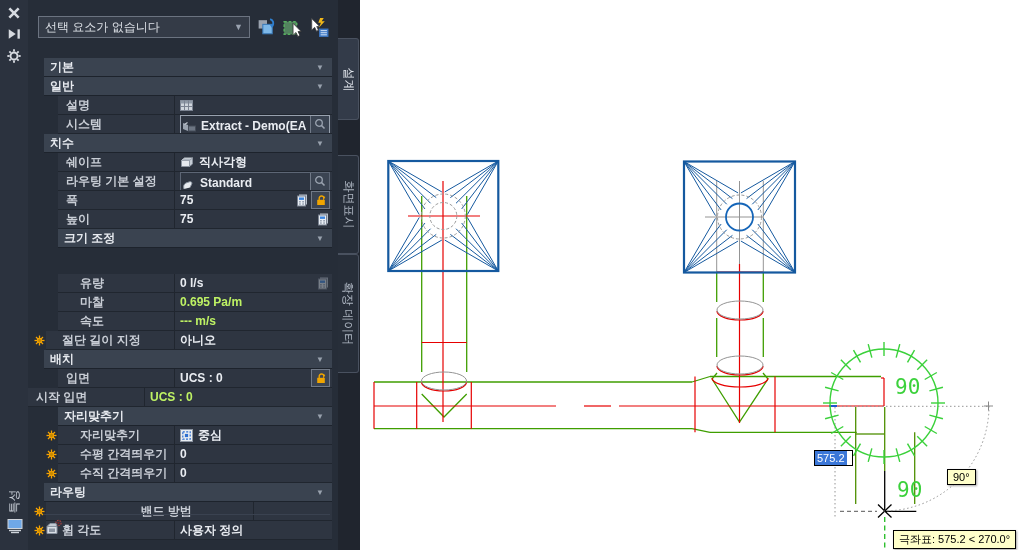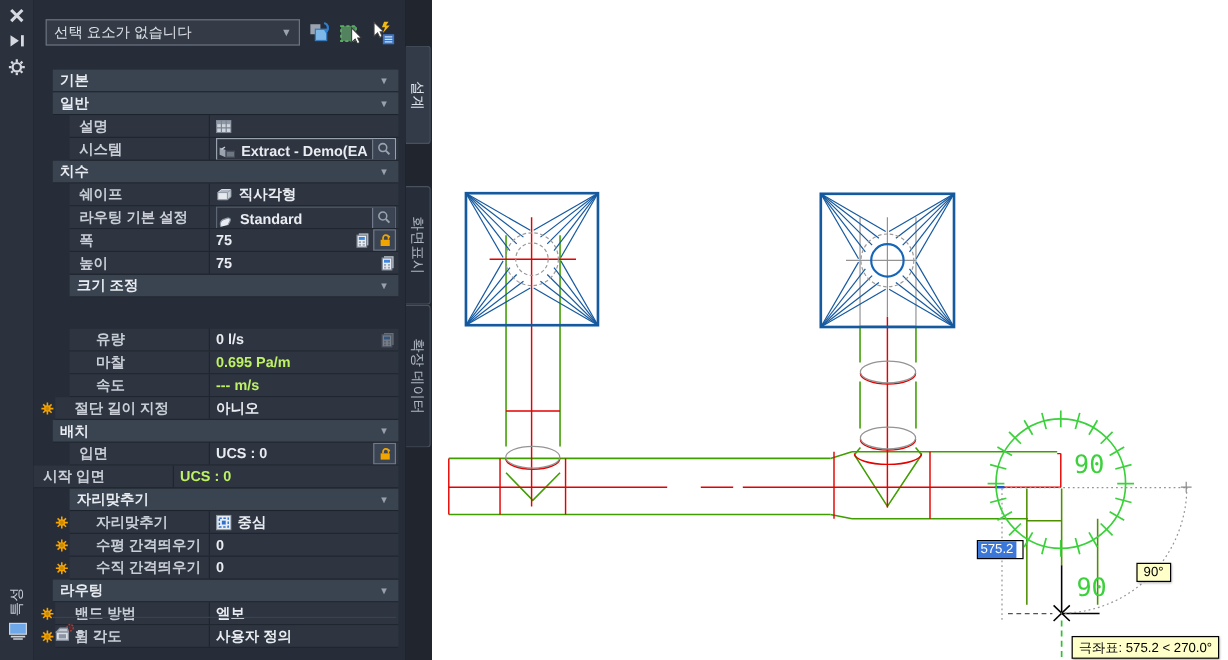--- a/index.html
+++ b/index.html
@@ -366,21 +366,21 @@
           </svg></span>
         <span class="lab" style="width:117px;padding-left:22px">수직 간격띄우기</span>
         <span class="val">
           <span>0</span>
         </span>
       </div>
       <div class="p-sec" style="margin-left: 16px; gap: 36px;">
         <span>라우팅</span>
         <span class="arr">▼</span>
       </div>
-      <div class="p-row" style="margin-left: 18px;">
+      <div class="p-row" style="margin-left: 18px; flex-direction: column;">
         <span class="sunmark"><svg width="11" height="11" viewBox="0 0 11 11">
             <g stroke="#f7a400" stroke-width="1.3">
               <line x1="5.5" y1="0.5" x2="5.5" y2="10.5"></line>
               <line x1="0.5" y1="5.5" x2="10.5" y2="5.5"></line>
               <line x1="2" y1="2" x2="9" y2="9"></line>
               <line x1="9" y1="2" x2="2" y2="9"></line>
             </g>
             <circle cx="5.5" cy="5.5" r="2.2" fill="#c98a00" stroke="#f7a400"></circle>
           </svg></span>
         <span class="lab" style="width:129px;padding-left:16px">밴드 방법</span>

